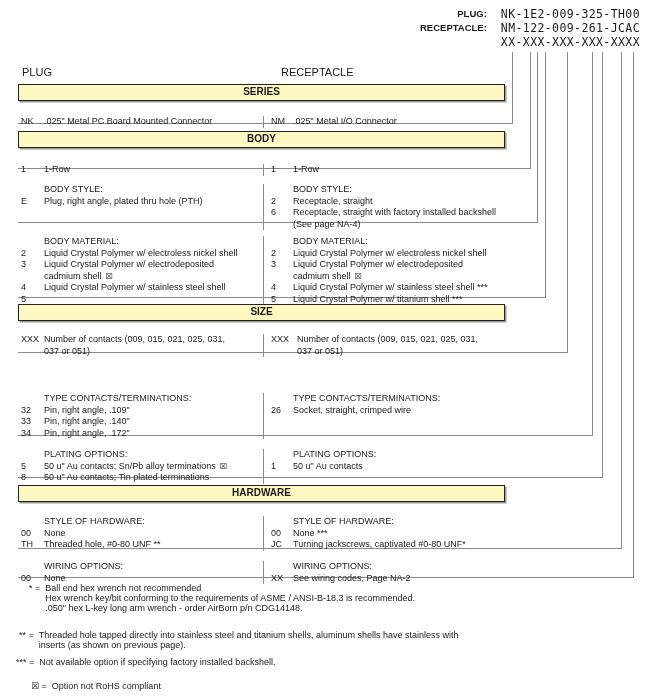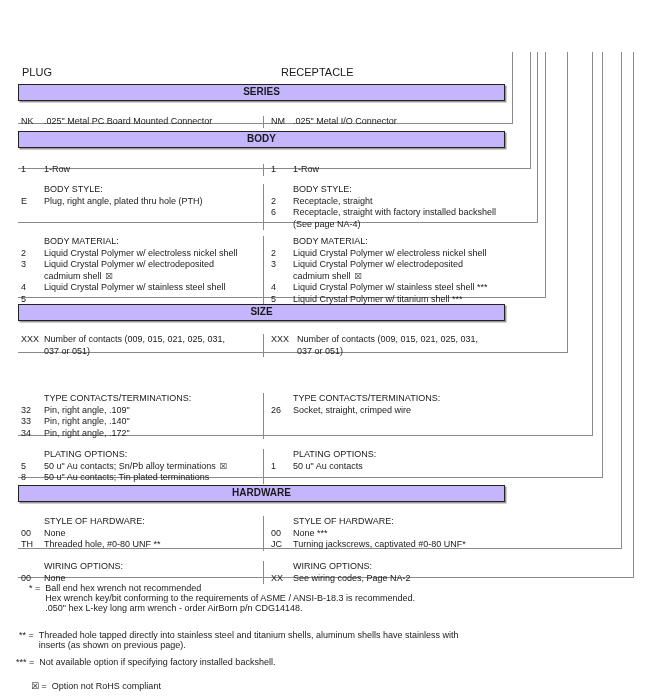--- a/index.html
+++ b/index.html
@@ -6,21 +6,21 @@
   #page{position:relative;width:666px;height:698px;background:#fff;overflow:hidden;
         font-family:"Liberation Sans","DejaVu Sans",sans-serif;color:#1a1a1a;}
   
   .pnblock{position:absolute;top:7px;right:26px;display:grid;grid-template-columns:auto auto;column-gap:14px;}
   .pnlabel{font-weight:bold;font-size:9.5px;line-height:14px;text-align:right;}
   .pnvalue{font-family:"DejaVu Sans Mono","Liberation Mono",monospace;font-size:11.5px;letter-spacing:.4px;line-height:14px;white-space:nowrap;}
   
   .colhdr{position:absolute;top:66px;font-size:11px;}
   
   .secbox{position:absolute;left:18px;width:487px;height:17px;box-sizing:border-box;
-          border:1.6px solid #222;box-shadow:1.5px 1.5px 0 #999;background:#c4b5fd;
+          border:1.6px solid #222;box-shadow:1.5px 1.5px 0 #999;background:#fef9c3;
           text-align:center;font-weight:bold;font-size:10px;line-height:13.5px;}
   
   .grp{position:absolute;left:18px;width:487px;display:flex;font-size:9px;line-height:11.6px;margin-top:10px;}
   .gl{width:245px;box-sizing:border-box;}
   .gr{flex:1;border-left:1px solid #8a8a8a;box-sizing:border-box;}
   .hdr{padding-left:26px;}
   .gr .hdr{padding-left:29px;}
   .orow{display:flex;}
   .gl .code{flex:0 0 23px;padding-left:3px;}
   .gr .code{flex:0 0 22px;padding-left:7px;}
@@ -32,20 +32,28 @@
   
   .fn{position:absolute;display:flex;font-size:9px;line-height:10.2px;}
   .fn .mk{white-space:nowrap;margin-right:5px;}
   .fn .fl div{white-space:nowrap;}
 </style>
 </head>
 <body>
 
 <div id="page">
 
+  <div class="pnblock">
+    <div class="pnlabel">PLUG:</div>
+    <div class="pnvalue">NK-1E2-009-325-TH00</div>
+    <div class="pnlabel">RECEPTACLE:</div>
+    <div class="pnvalue">NM-122-009-261-JCAC</div>
+    <div class="pnlabel"></div>
+    <div class="pnvalue">XX-XXX-XXX-XXX-XXXX</div>
+  </div>
 
   <div class="colhdr" style="left:22px">PLUG</div>
   <div class="colhdr" style="left:281px">RECEPTACLE</div>
 
   <div class="vl" style="left:512px;height:71px"></div>
   <div class="vl" style="left:530px;height:116px"></div>
   <div class="vl" style="left:537px;height:170px"></div>
   <div class="vl" style="left:545px;height:245px"></div>
   <div class="vl" style="left:567px;height:300px"></div>
   <div class="vl" style="left:592px;height:383px"></div>

